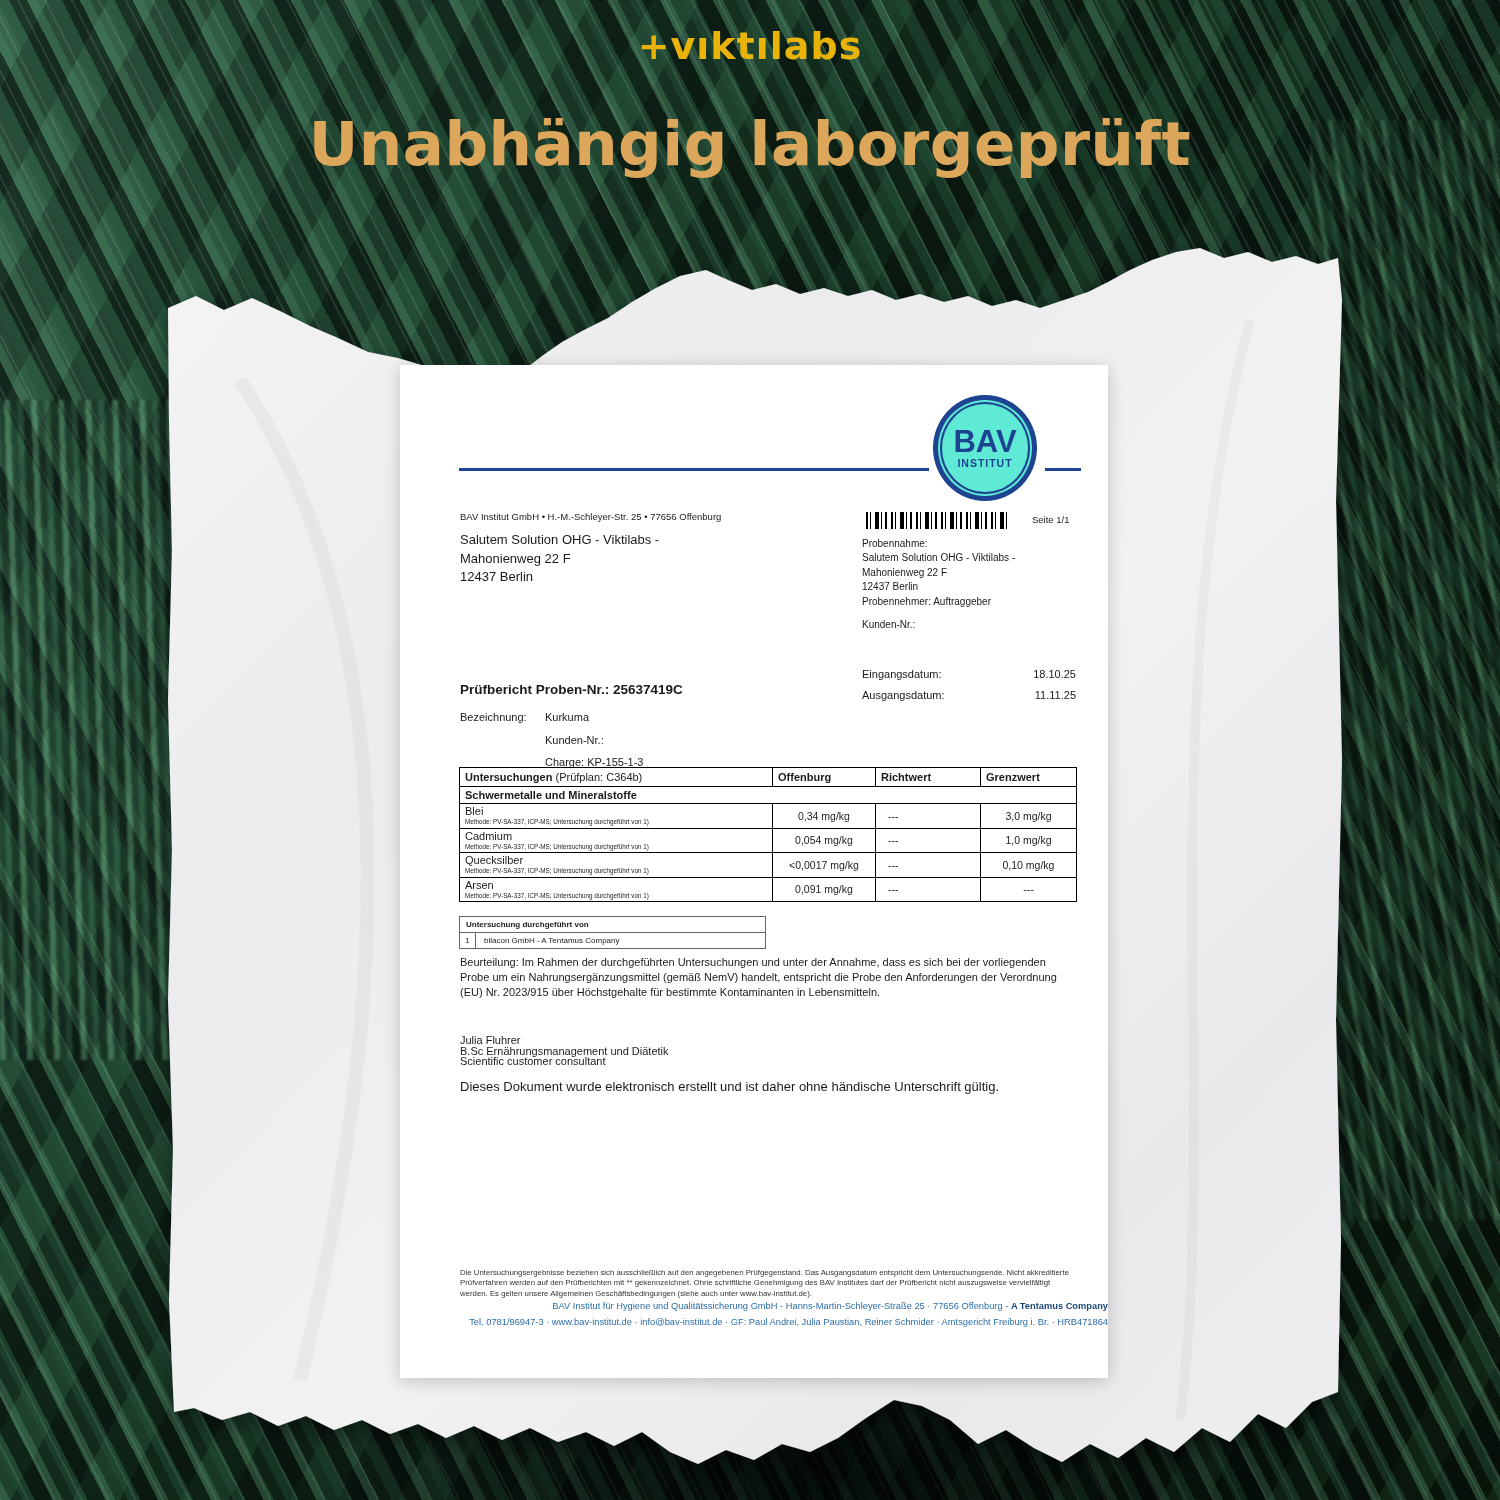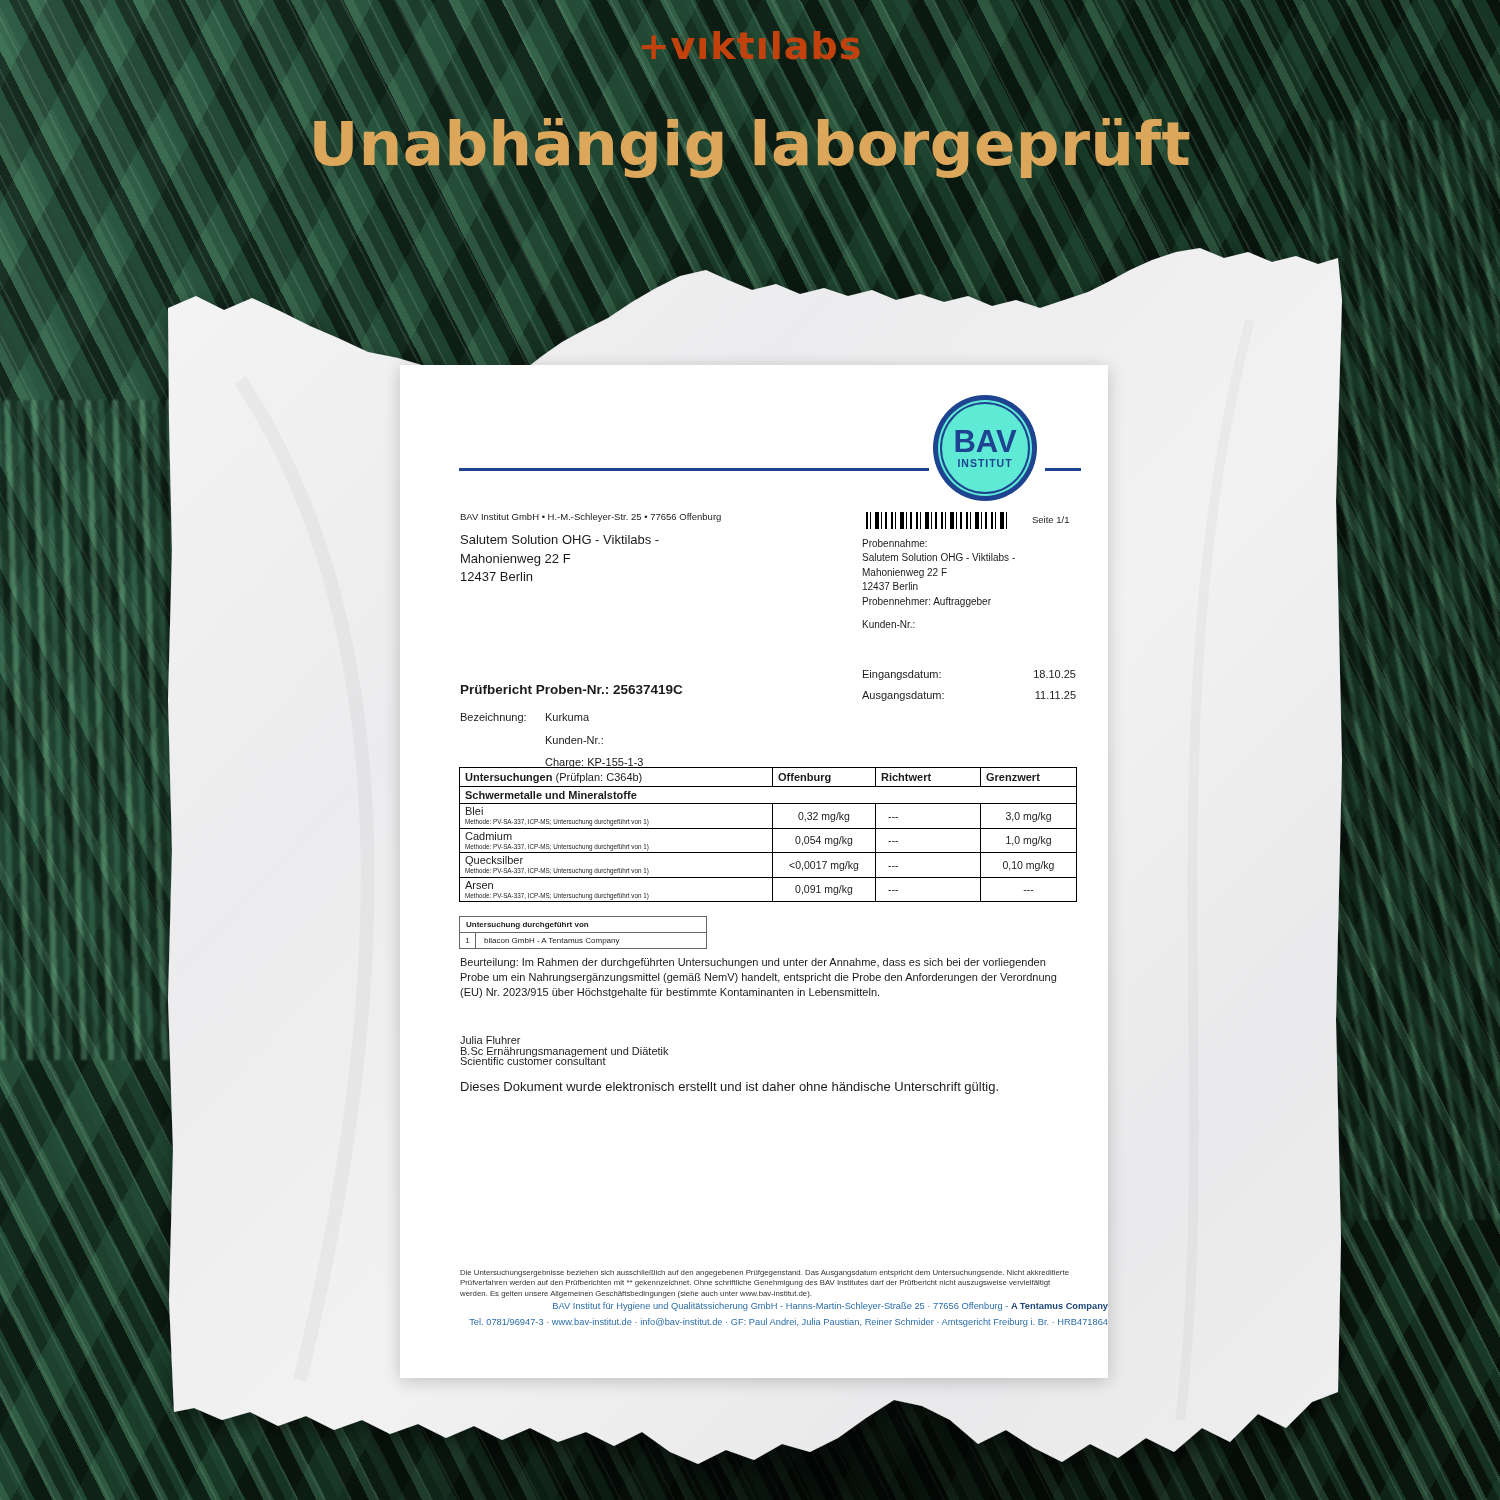--- a/index.html
+++ b/index.html
@@ -21,21 +21,21 @@
       rgba(26,54,39,0.55) 6px 13px, rgba(60,112,84,0.45) 13px 19px, rgba(12,28,19,0.5) 19px 27px);
     filter:blur(1px);}
   .bg-right-streaks{position:absolute;right:0;top:120px;width:190px;height:1100px;opacity:.7;
     background:repeating-linear-gradient(80deg, rgba(90,148,114,0.5) 0 5px,
       rgba(18,40,28,0.55) 5px 12px, rgba(52,100,74,0.4) 12px 17px, rgba(8,20,13,0.5) 17px 26px);
     filter:blur(1px);}
 
   
   .brand-logo{position:absolute;top:24px;left:0;width:100%;text-align:center;
     font-family:"DejaVu Sans",sans-serif;font-weight:bold;font-size:38px;letter-spacing:1px;
-    color:#c2410c;}
+    color:#eab308;}
   .headline{position:absolute;top:108px;left:0;width:100%;margin:0;text-align:center;
     font-family:"DejaVu Sans",sans-serif;font-weight:bold;font-size:61px;letter-spacing:.5px;
     color:#dca75a;}
 
   
   .torn-paper{position:absolute;left:0;top:0;width:1500px;height:1500px;}
 
   
   .doc{position:absolute;left:400px;top:365px;width:708px;height:1013px;background:#ffffff;
     box-shadow:0 3px 16px rgba(0,0,0,0.2);color:#1b1b1b;}
@@ -77,21 +77,21 @@
   .results th,.results td{border:1px solid #000;padding:0;}
   .results th{font-size:11px;font-weight:bold;text-align:left;padding:3px 5px;height:14px;}
   .results th .plain{font-weight:normal;}
   .results tr.section td{font-size:11px;font-weight:bold;padding:2px 5px;}
   .results td.name{padding:1px 5px 2px;}
   .analyte{font-size:11px;line-height:13px;}
   .method{font-size:6.3px;line-height:7.5px;color:#222;}
   .results td.val{font-size:10.5px;text-align:center;}
   .results td.rv{font-size:10.5px;text-align:left;padding-left:12px;}
 
-  .pbox{position:absolute;left:59px;top:551px;width:248px;border:1px solid #666;font-size:8px;}
+  .pbox{position:absolute;left:59px;top:551px;width:307px;border:1px solid #666;font-size:8px;}
   .pbox-title{font-weight:bold;padding:3px 6px;border-bottom:1px solid #666;}
   .pbox-row{display:flex;align-items:center;}
   .pbox-num{width:16px;text-align:center;border-right:1px solid #666;padding:3px 0;}
   .pbox-val{padding:3px 0 3px 8px;}
 
   .assessment{position:absolute;left:60px;top:590px;width:615px;font-size:11px;line-height:15.2px;}
 
   .signer{position:absolute;left:60px;top:668px;}
   .sig-name{font-size:11px;line-height:14px;}
   .sig-sub{font-size:11px;line-height:9.5px;color:#222;}
@@ -201,21 +201,21 @@
         <th>Grenzwert</th>
       </tr>
       <tr class="section">
         <td colspan="4">Schwermetalle und Mineralstoffe</td>
       </tr>
       <tr>
         <td class="name">
           <div class="analyte">Blei</div>
           <div class="method">Methode: PV-SA-337, ICP-MS; Untersuchung durchgeführt von 1)</div>
         </td>
-        <td class="val">0,32 mg/kg</td>
+        <td class="val">0,34 mg/kg</td>
         <td class="rv">---</td>
         <td class="val">3,0 mg/kg</td>
       </tr>
       <tr>
         <td class="name">
           <div class="analyte">Cadmium</div>
           <div class="method">Methode: PV-SA-337, ICP-MS; Untersuchung durchgeführt von 1)</div>
         </td>
         <td class="val">0,054 mg/kg</td>
         <td class="rv">---</td>

